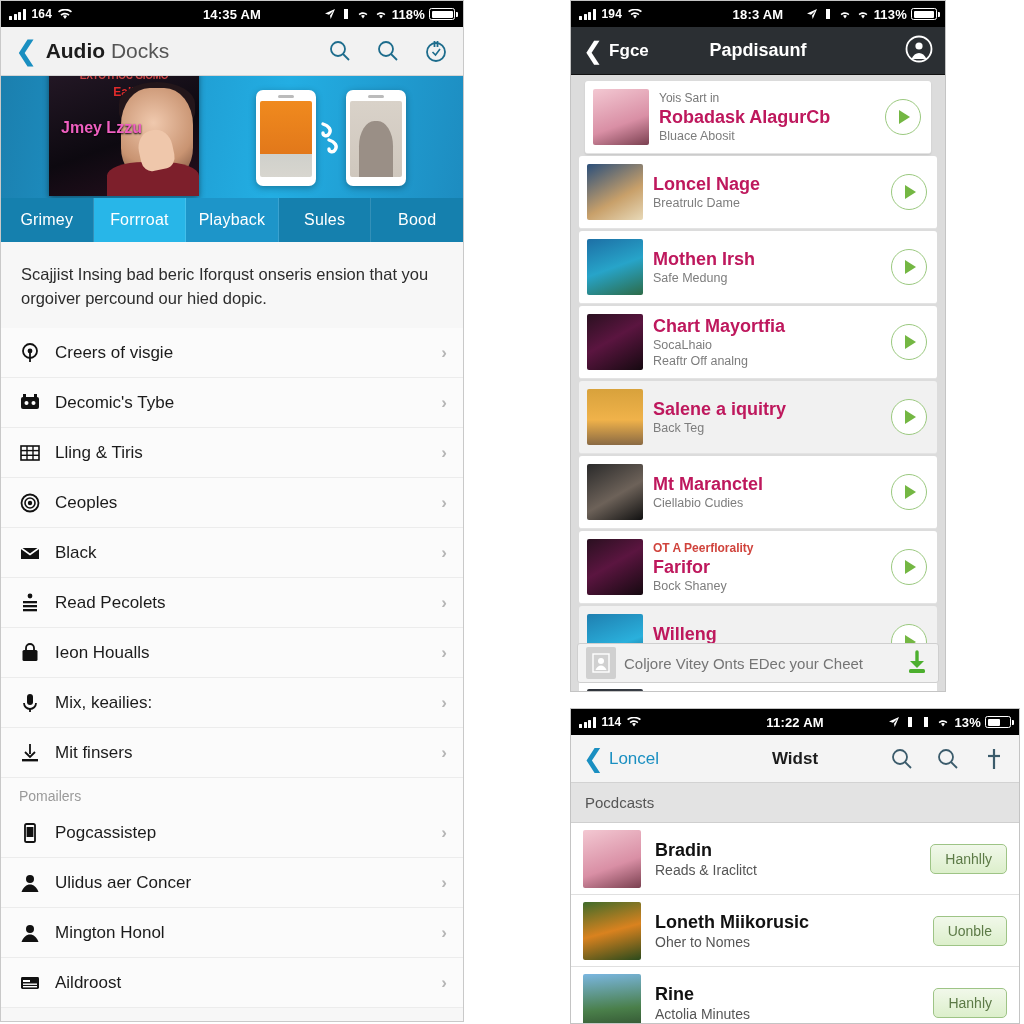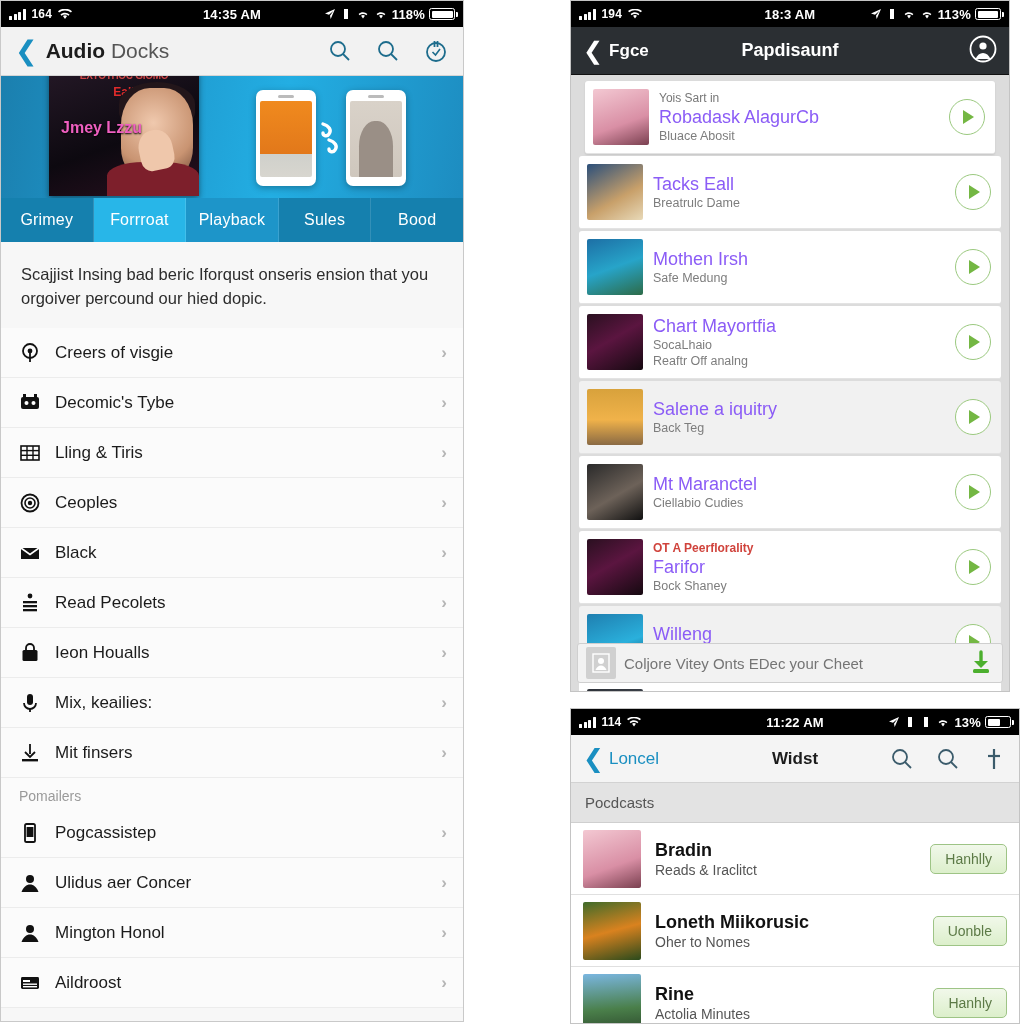--- a/index.html
+++ b/index.html
@@ -102,21 +102,21 @@
     display: flex; align-items: center; height: 50px; padding: 0 16px 0 18px;
     background: #fbfbfb; border-bottom: 1px solid #ececec;
   }
   .menu-row .mi { width: 30px; display: flex; align-items: center; }
   .menu-row .ml { font-size: 17px; color: #1b1b1b; font-weight: 500; margin-left: 6px; }
   .menu-row .chev { margin-left: auto; color: #b6b6b6; font-size: 17px; font-weight: bold; }
   .menu-head { padding: 10px 18px 4px 18px; font-size: 14px; color: #9a9a9a; background:#fbfbfb; }
 
   
   #panel-rt {
-    position: absolute; left: 570px; top: 0; width: 440px; height: 692px;
+    position: absolute; left: 570px; top: 0; width: 376px; height: 692px;
     background: #dcdcdc; border: 1px solid #c4c4c4; overflow: hidden;
   }
   .navbar-dark {
     height: 48px; background: #2b2f33; display: flex; align-items: center; padding: 0 12px;
     border-bottom: 1px solid #111;
   }
   .navbar-dark .bk { color: #fff; font-size: 24px; font-weight: 300; margin-right: 6px; }
   .navbar-dark .bktxt { color: #fff; font-size: 17px; font-weight: bold; }
   .navbar-dark .ttl { position: absolute; left: 0; right: 0; text-align: center; color: #fff; font-size: 18px; font-weight: bold; pointer-events: none; }
   .navbar-dark .acct { margin-left: auto; z-index: 2; }
@@ -126,21 +126,21 @@
     background: #fff; border-radius: 3px; margin-bottom: 2px;
     display: flex; align-items: center; padding: 8px 10px 8px 8px;
     border-bottom: 1px solid #e3e3e3;
   }
   .card.shade { background: #f1f1f1; }
   .card.inset { margin: 0 6px 2px 6px; box-shadow: 0 1px 2px rgba(0,0,0,.10); }
   .thumb { width: 56px; height: 56px; flex: 0 0 56px; border-radius: 2px; overflow: hidden; position: relative; }
   .card-txt { flex: 1 1 auto; padding-left: 10px; min-width: 0; }
   .eyebrow { font-size: 12px; color: #777; line-height: 15px; }
   .eyebrow.red { color: #d0433c; font-weight: bold; }
-  .card-title { font-size: 18px; font-weight: normal; color: #8b5cf6; line-height: 22px; white-space: nowrap; overflow: hidden; text-overflow: ellipsis; }
+  .card-title { font-size: 18px; font-weight: bold; color: #be185d; line-height: 22px; white-space: nowrap; overflow: hidden; text-overflow: ellipsis; }
   .card-sub { font-size: 12.5px; color: #7d7d7d; line-height: 16px; }
   .playbtn {
     width: 36px; height: 36px; border-radius: 50%; flex: 0 0 36px;
     border: 1.5px solid #9bc97f; display: flex; align-items: center; justify-content: center;
     background: #fff;
   }
   .tri { width: 0; height: 0; border-left: 11px solid #74b743; border-top: 7px solid transparent; border-bottom: 7px solid transparent; margin-left: 3px; }
 
   .composer {
     position: absolute; left: 6px; right: 6px; bottom: 8px; height: 40px;
@@ -508,21 +508,21 @@
             <div class="card-title">Robadask AlagurCb</div>
             <div class="card-sub" style="white-space: pre-line;">Bluace Abosit</div>
           </div>
           <div class="playbtn">
             <span class="tri"></span>
           </div>
         </div>
         <div class="card">
           <div class="thumb tA"></div>
           <div class="card-txt">
-            <div class="card-title">Tacks Eall</div>
+            <div class="card-title">Loncel Nage</div>
             <div class="card-sub" style="white-space: pre-line;">Breatrulc Dame</div>
           </div>
           <div class="playbtn">
             <span class="tri"></span>
           </div>
         </div>
         <div class="card">
           <div class="thumb tB"></div>
           <div class="card-txt">
             <div class="card-title">Mothen Irsh</div>

